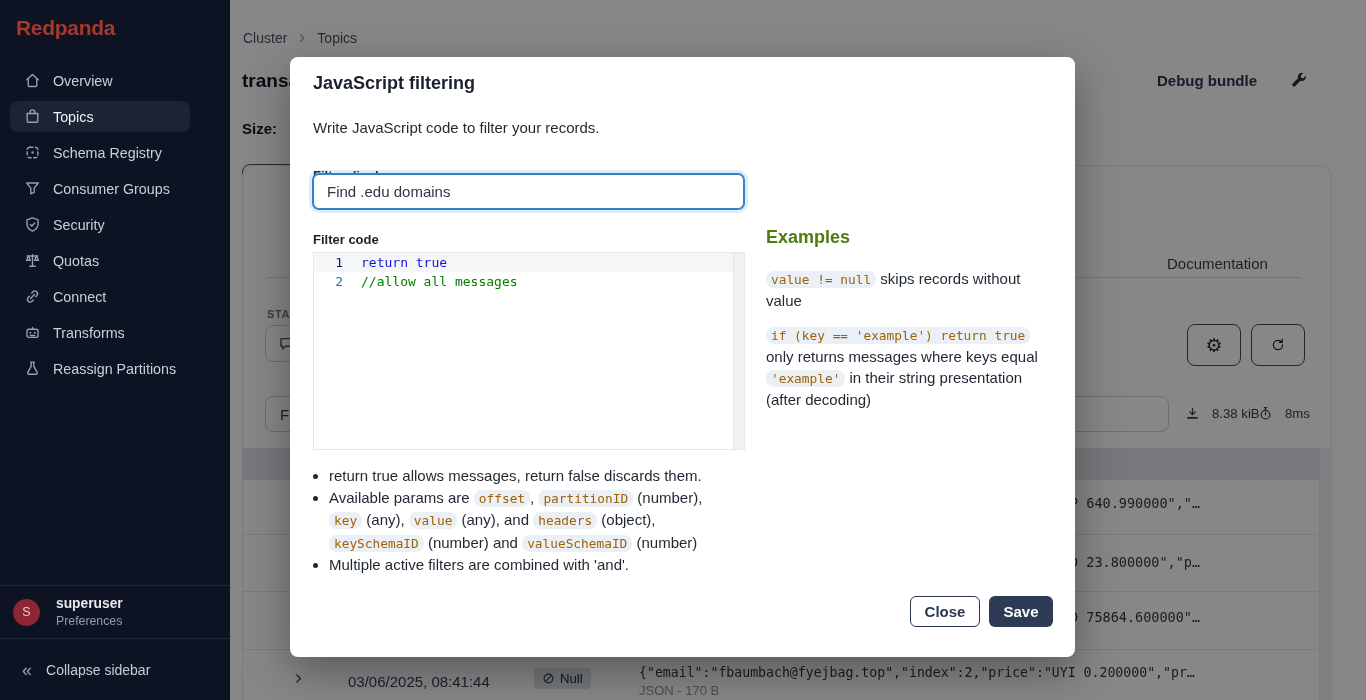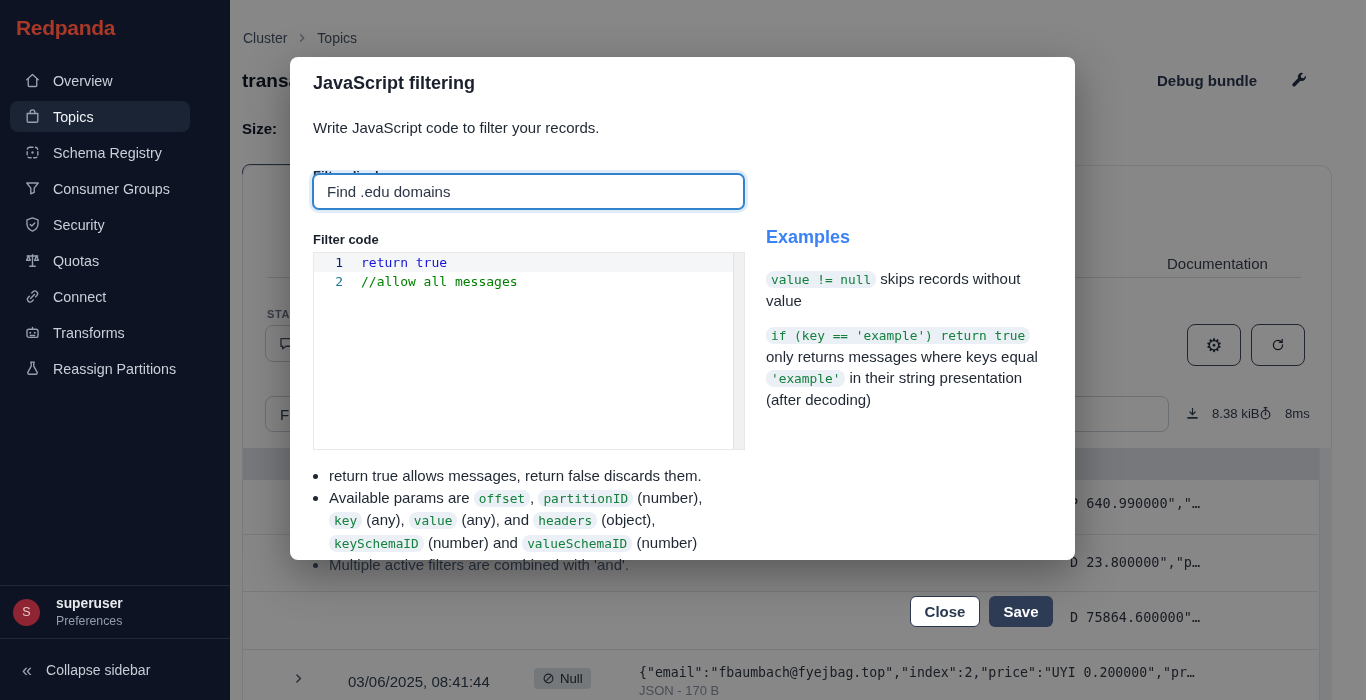--- a/index.html
+++ b/index.html
@@ -66,44 +66,44 @@
   #r4chev { position:absolute; left:49px; top:506px; width:13px; height:13px; color:#4A5568; }
   #r4date { position:absolute; left:105px; top:507px; font-size:15px; color:#344054; }
   #r4badge { position:absolute; left:291px; top:502px; height:21px; border-radius:4px; background:#DDE2E8;
              display:flex; align-items:center; gap:5px; padding:0 8px; font-size:13.2px; color:#1F2937; }
   #r4badge .icn { width:13px; height:13px; color:#374151; }
   #r4val { position:absolute; left:396px; top:499px; font-family:"DejaVu Sans Mono", monospace; font-size:13.2px; color:#303844; white-space:pre; }
   #r4meta { position:absolute; left:396px; top:517px; font-size:13px; color:#8A94A4; }
 
   
   #overlay { position:absolute; left:230px; top:0; right:0; bottom:0; background:rgba(0,0,0,0.47); z-index:10; }
-  #modal { position:absolute; left:290px; top:57px; width:785px; height:503px; background:#fff; border-radius:8px;
+  #modal { position:absolute; left:290px; top:57px; width:785px; height:600px; background:#fff; border-radius:8px;
            box-shadow:0 14px 44px rgba(0,0,0,0.35); z-index:20; }
   #mTitle { left:23px; top:16px; font-size:18px; font-weight:700; color:#1A202C; }
   #mDesc  { left:23px; top:62px; font-size:15px; color:#1F2733; }
   .flabel { font-size:13px; font-weight:700; color:#1A202C; }
   #mNameLabel { left:23px; top:111px;text-align:right; }
   #mNameInput { position:absolute; left:23px; top:117px; width:431px; height:35px; border:1px solid #3182CE; border-radius:6px;
                 padding-left:13px; font-size:15px; color:#2D3748; outline:none; font-family:"Liberation Sans", sans-serif;
                 box-shadow:0 0 0 1px #3182CE, 0 0 0 4px rgba(49,130,206,0.15); }
   #mCodeLabel { left:23px; top:175px; }
   #editor { position:absolute; left:23px; top:195px; width:432px; height:198px; border:1px solid #E8E8E8; background:#fff; overflow:hidden; }
   .cl { display:flex; height:19px; line-height:19px; font-family:"DejaVu Sans Mono", monospace; font-size:13px; }
   .cl.active { background:#F5F6F7; }
   .ln { width:44px; text-align:right; padding-right:15px; color:#237893; flex:0 0 auto; }
   .cl.active .ln { color:#0B216F; }
   .ct { padding-left:3px; white-space:pre; }
   .ct.keyword { color:#1414DC; }
   .ct.comment { color:#008000; }
   #edstrip { position:absolute; right:0; top:0; bottom:0; width:11px; background:#F1F1F1; border-left:1px solid #E3E3E3; }
 
   #examples { position:absolute; left:476px; top:170px; width:292px; }
-  #exHeading { font-size:18px; font-weight:700; color:#3b82f6; margin-bottom:20px; }
+  #exHeading { font-size:18px; font-weight:700; color:#4d7c0f; margin-bottom:20px; }
   .ex-item { font-size:15px; color:#1F2733; line-height:21px; margin-bottom:13px; }
-  .chip { font-family:"DejaVu Sans Mono", monospace; font-size:12.8px; background:#EAF0F6; color:#15803d;
+  .chip { font-family:"DejaVu Sans Mono", monospace; font-size:12.8px; background:#EAF0F6; color:#a16207;
           border-radius:8px; padding:1px 5px; }
   #notesList { position:absolute; left:20px; top:408px; width:405px; list-style:disc; padding-left:19px; }
   #notesList li { font-size:15px; color:#1F2733; line-height:21.5px; }
 
   #btnClose { position:absolute; left:620px; top:539px; width:70px; height:31px; background:#fff; border:1px solid #2A3850;
               border-radius:6px; color:#2A3850; font-size:15px; font-weight:600; font-family:"Liberation Sans", sans-serif; }
   #btnSave { position:absolute; left:699px; top:539px; width:64px; height:31px; background:#2D3B55; border:none;
              border-radius:6px; color:#fff; font-size:15px; font-weight:600; font-family:"Liberation Sans", sans-serif; }
 </style>
 </head>

